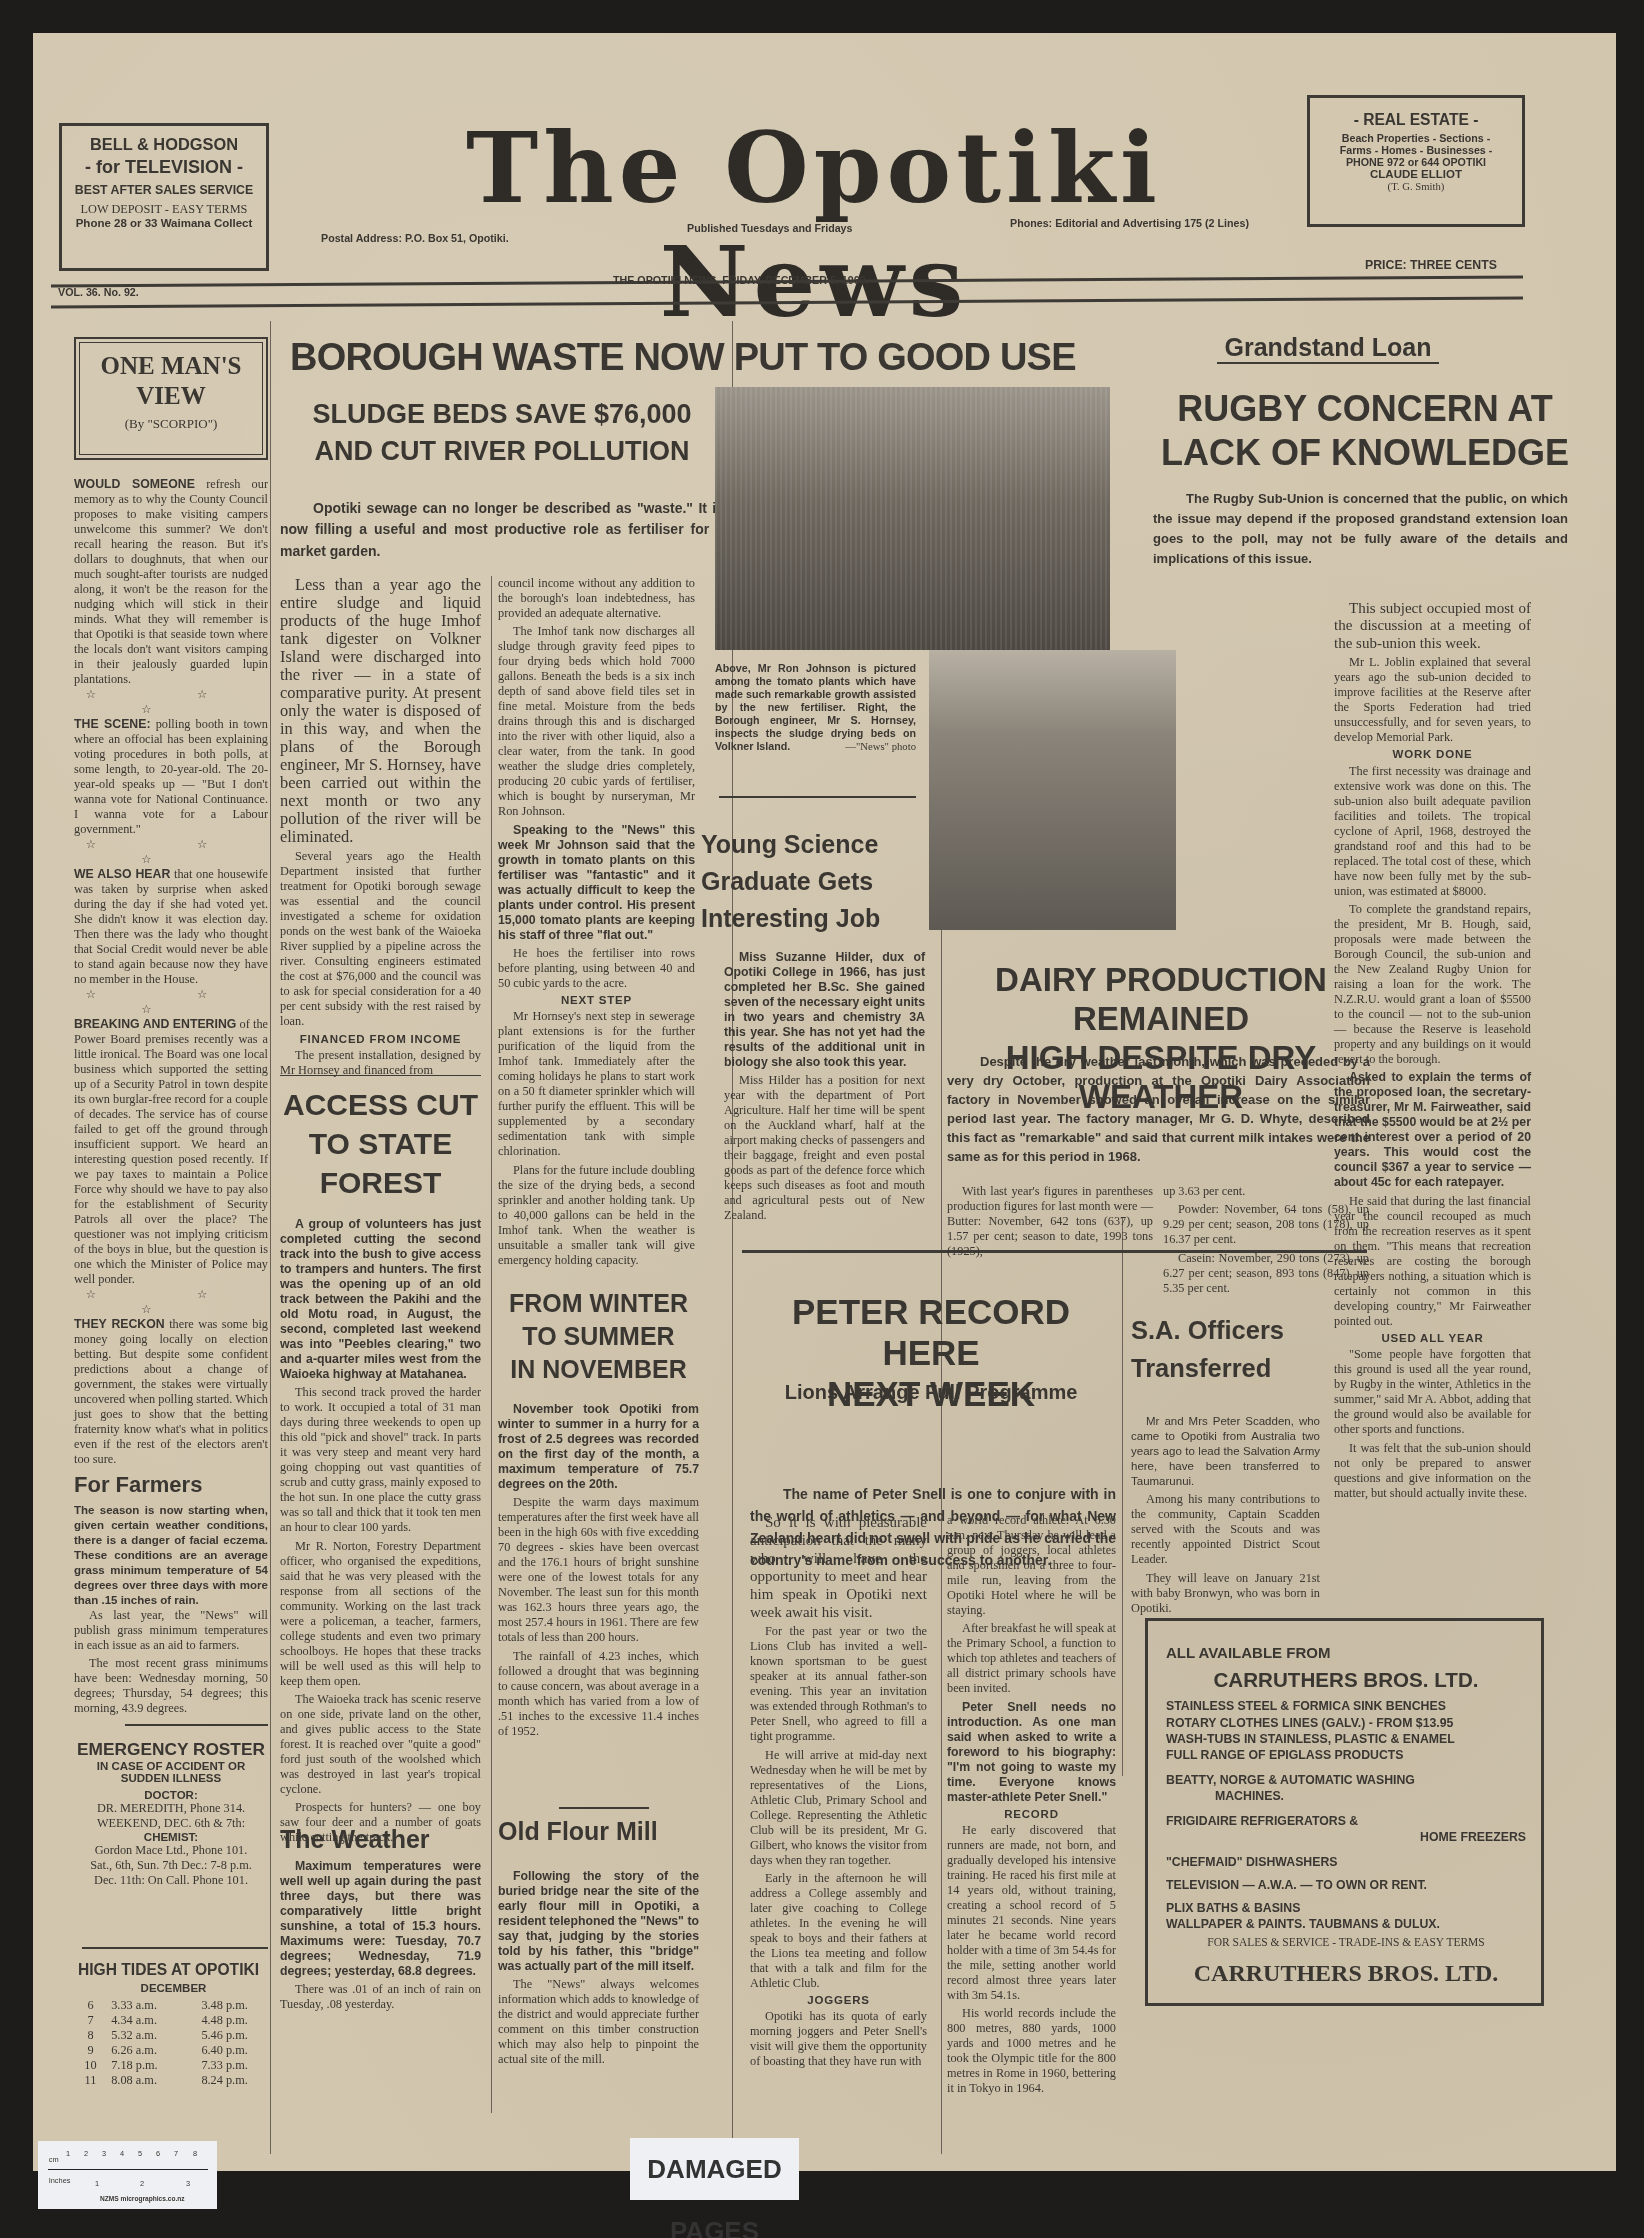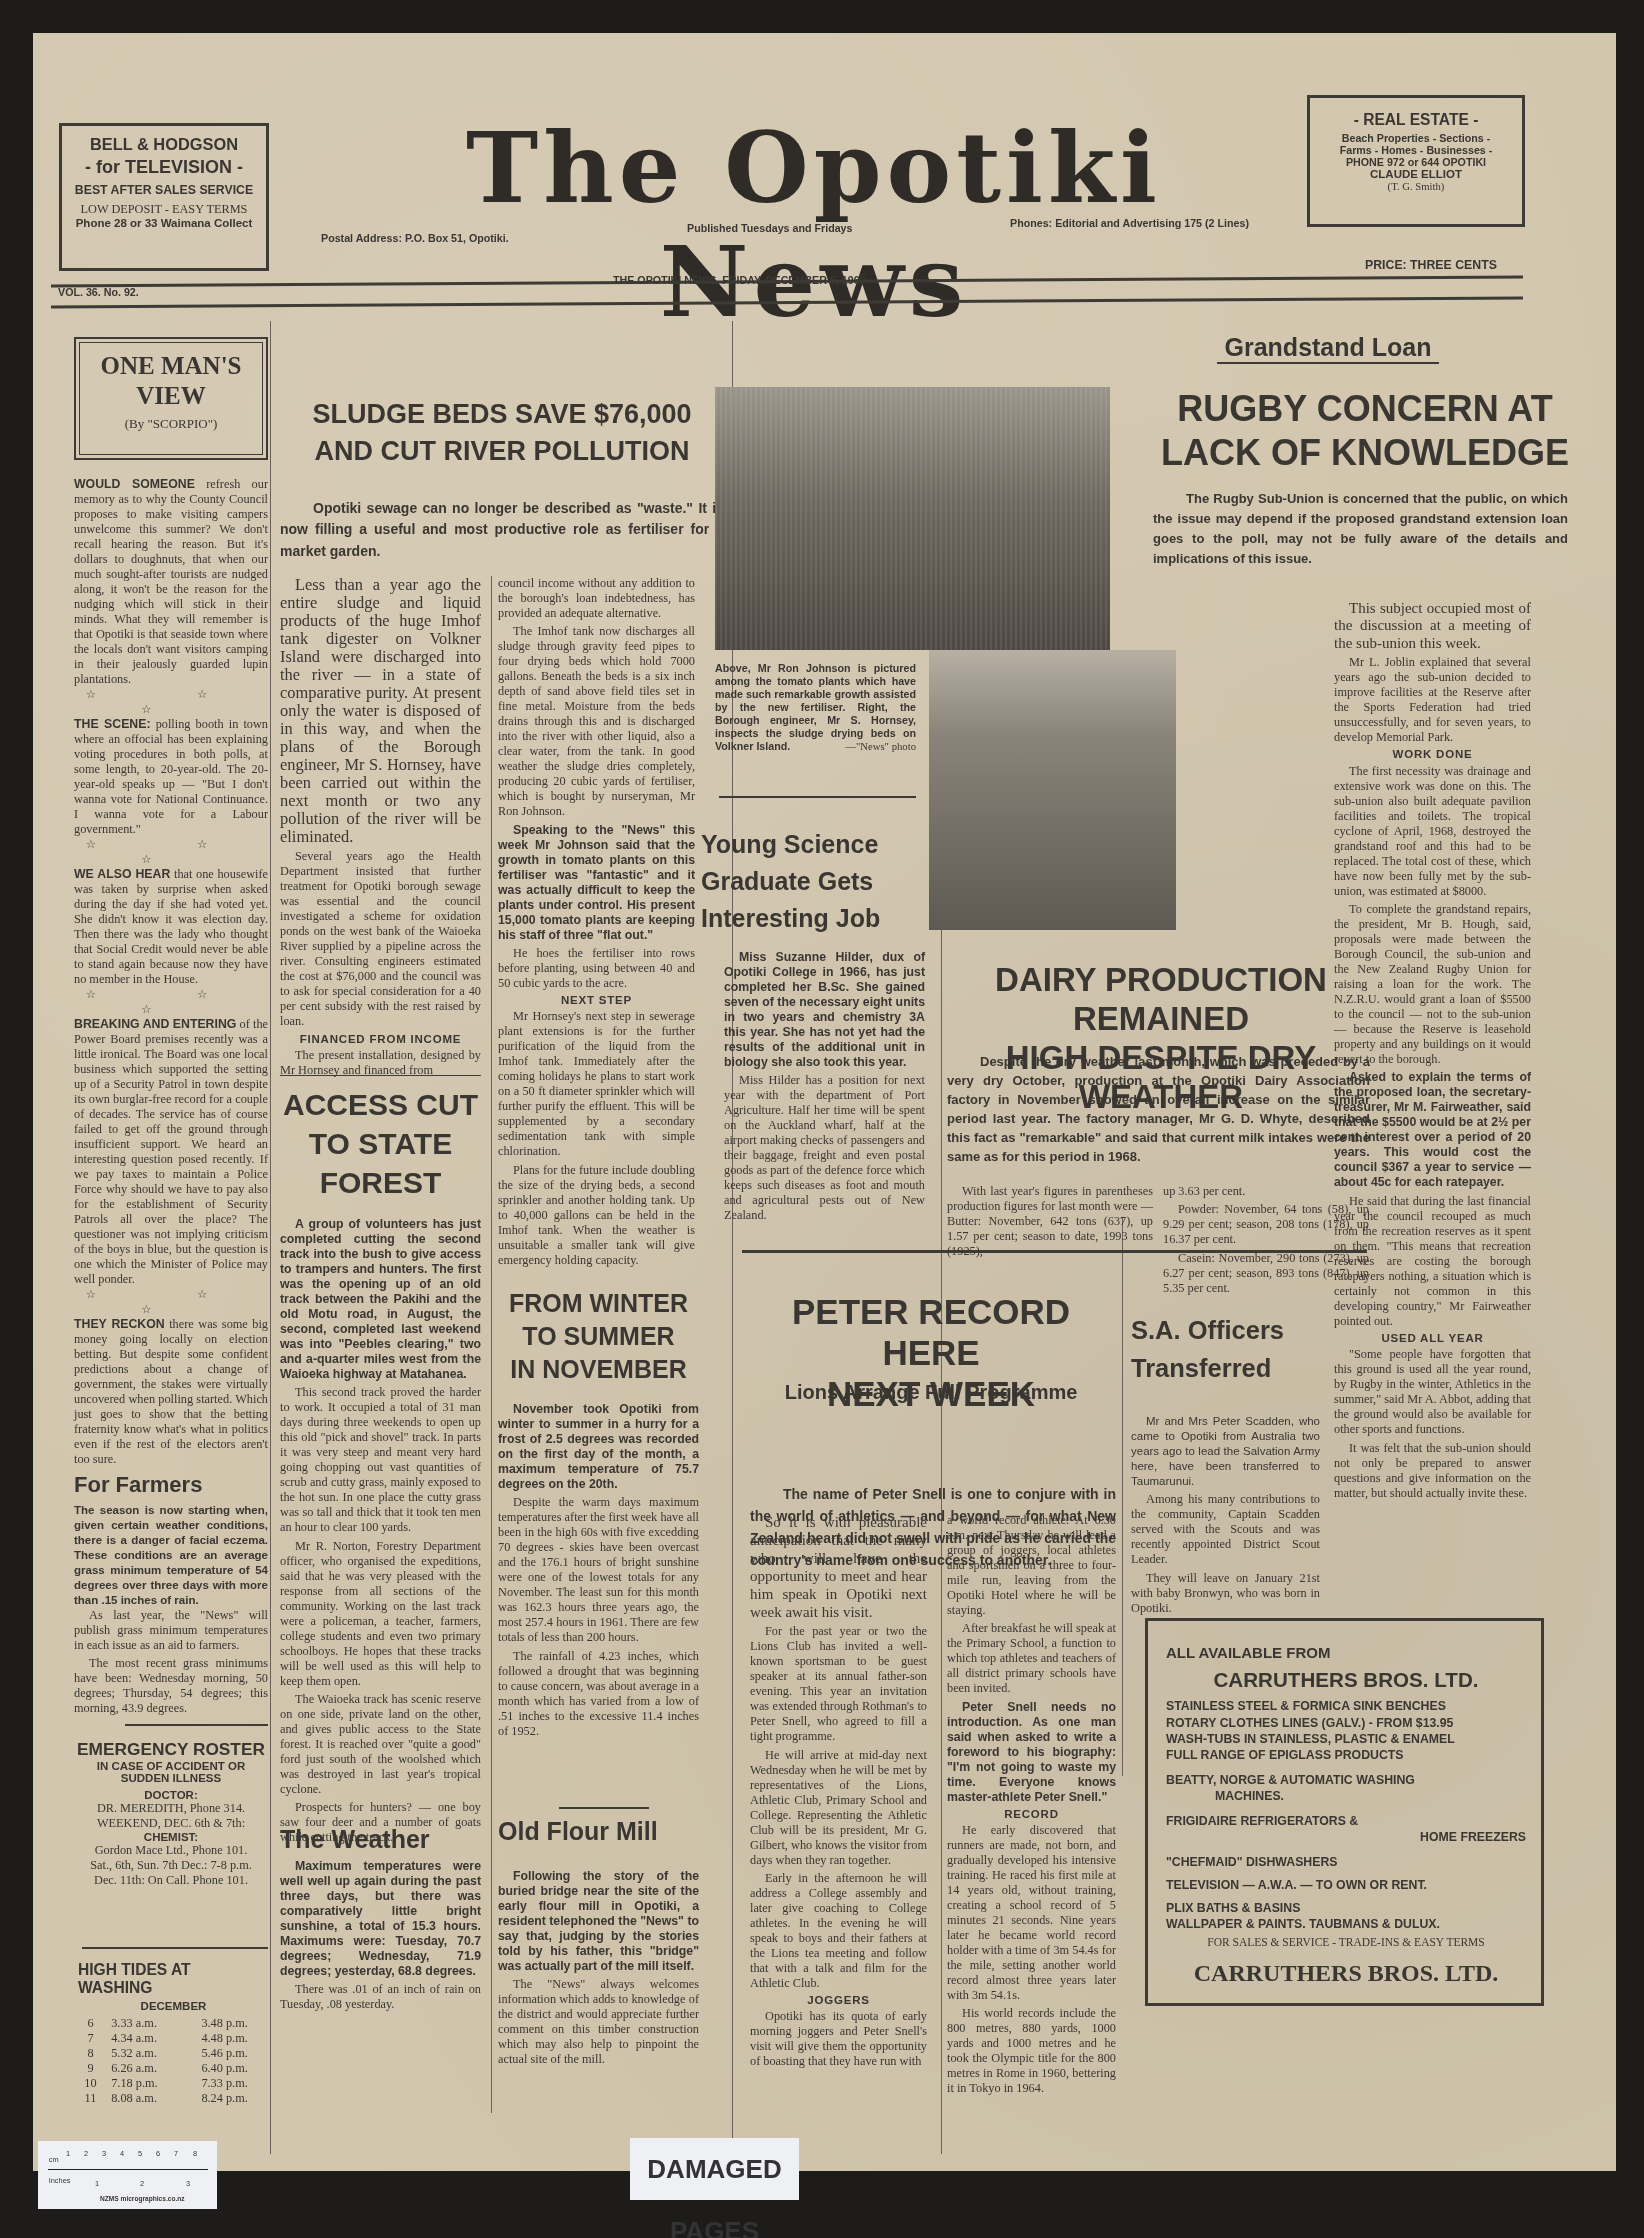--- a/index.html
+++ b/index.html
@@ -94,21 +94,21 @@
     <div class="serif" style="font-size:12.3px;">DR. MEREDITH, Phone 314.</div>
     <div class="serif" style="font-size:12.3px;">WEEKEND, DEC. 6th &amp; 7th:</div>
     <div class="sans bold" style="font-size:11.5px;">CHEMIST:</div>
     <div class="serif" style="font-size:12.3px;">Gordon Mace Ltd., Phone 101.</div>
     <div class="serif" style="font-size:12.3px;">Sat., 6th, Sun. 7th Dec.: 7-8 p.m.</div>
     <div class="serif" style="font-size:12.3px;">Dec. 11th: On Call. Phone 101.</div>
   </div>
   <div class="rule" style="left:49px;top:1914px;width:186px;height:1.6px;"></div>
 
   <div class="abs" style="left:45px;top:1928px;width:191px;">
-    <div class="sans bold" style="font-size:15.6px;">HIGH TIDES AT WASHING</div>
+    <div class="sans bold" style="font-size:15.6px;">HIGH TIDES AT OPOTIKI</div>
     <div class="sans bold center" style="font-size:11.5px;margin:3.3px 0;">DECEMBER</div>
     <table class="tides">
       <tbody>
           <tr>
             <td style="width:25px;text-align:center;">6</td>
             <td style="width:82px;">3.33 a.m.</td>
             <td>3.48 p.m.</td>
           </tr>
       <tr>
             <td style="text-align:center;">7</td>
@@ -132,20 +132,21 @@
           </tr>
       <tr>
             <td style="text-align:center;">11</td>
             <td>8.08 a.m.</td>
             <td>8.24 p.m.</td>
           </tr>
     </tbody>
       </table>
   </div>
 
+  <div class="abs sans bold" style="left:257px;top:303px;font-size:38px;letter-spacing:-0.8px;white-space:nowrap;">BOROUGH WASTE NOW PUT TO GOOD USE</div>
   <div class="abs sans bold center" style="left:255px;top:366px;width:428px;font-size:27px;">SLUDGE BEDS SAVE $76,000</div>
   <div class="abs sans bold center" style="left:255px;top:403px;width:428px;font-size:27px;">AND CUT RIVER POLLUTION</div>
   <div class="abs lead" style="left:247px;top:465px;width:444px;font-size:14px;line-height:21.4px;text-indent:33px;">Opotiki sewage can no longer be described as "waste." It is now filling a useful and most productive role as fertiliser for a market garden.</div>
   <div class="abs" style="left:247px;top:543px;width:201px;">
     <p style="font-size:16.4px;line-height:18px;text-align:justify;">Less than a year ago the entire sludge and liquid products of the huge Imhof tank digester on Volkner Island were discharged into the river — in a state of comparative purity. At present only the water is disposed of in this way, and when the plans of the Borough engineer, Mr S. Hornsey, have been carried out within the next month or two any pollution of the river will be eliminated.</p>
     <p class="body">Several years ago the Health Department insisted that further treatment for Opotiki borough sewage was essential and the council investigated a scheme for oxidation ponds on the west bank of the Waioeka River supplied by a pipeline across the river. Consulting engineers estimated the cost at $76,000 and the council was to ask for special consideration for a 40 per cent subsidy with the rest raised by loan.</p>
     <div class="sub">FINANCED FROM INCOME</div>
     <p class="body">The present installation, designed by Mr Hornsey and financed from</p>
   </div>
   <div class="vrule" style="left:458px;top:543px;height:1537px;"></div>

